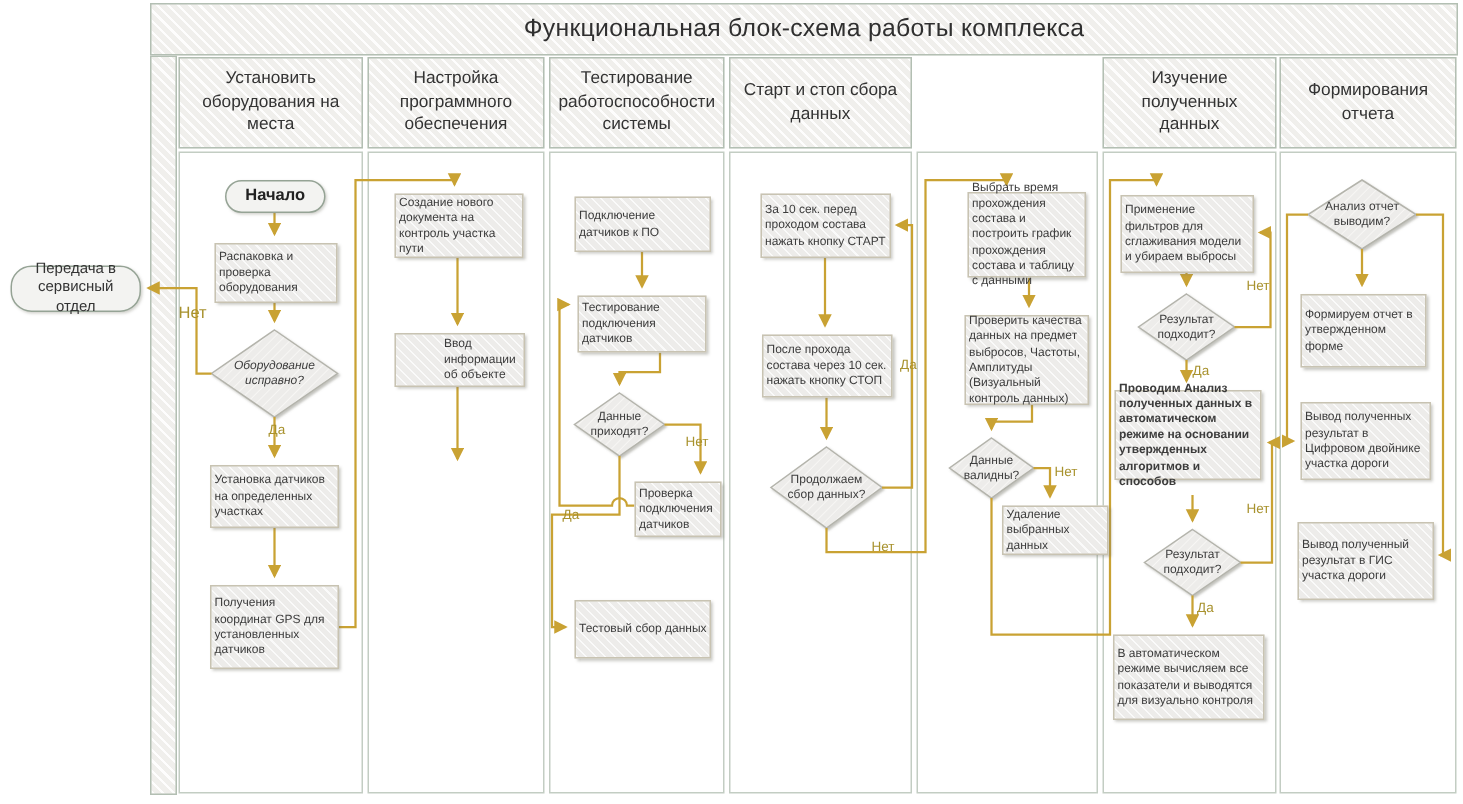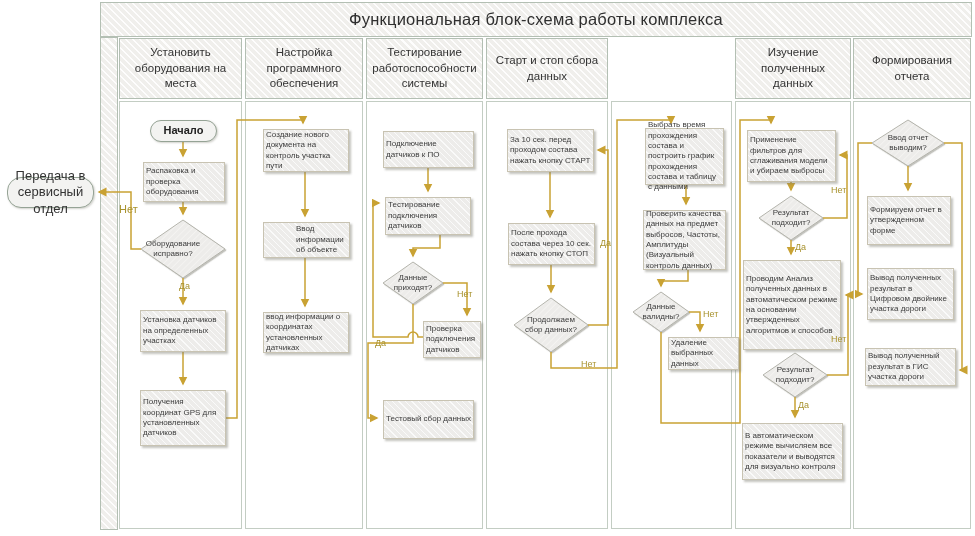--- a/index.html
+++ b/index.html
@@ -44,21 +44,21 @@
       rgba(255,255,255,.75) 0px, rgba(255,255,255,.75) 1px,
       rgba(0,0,0,0) 1px, rgba(0,0,0,0) 4.5px);
     display:flex;align-items:center;justify-content:center;
     font-size:8px;line-height:1.3;color:#3c3c3c;padding:1px 2px;
   }
   .node-oval{
     position:absolute;box-sizing:border-box;
     border:1.5px solid #95a395;border-radius:14px;
     background-color:#f3f3f1;
     display:flex;align-items:center;justify-content:center;text-align:center;
-    font-size:13px;line-height:1.25;color:#333;padding:1px 4px;
+    font-size:10px;line-height:1.25;color:#333;padding:1px 4px;
     box-shadow:1px 1px 2px rgba(125,125,112,.35);
   }
   .node-start{font-size:11px;font-weight:600;border-radius:11px;color:#222;}
   .node-dlabel{
     position:absolute;box-sizing:border-box;background:transparent;
     display:flex;align-items:center;justify-content:center;text-align:center;
     font-size:8px;line-height:1.3;color:#3c3c3c;padding:0 8px;
   }
   .edge-label{position:absolute;color:#a8922e;font-size:9px;line-height:1;}
   .edge-label.big{font-size:11px;}
@@ -141,53 +141,52 @@
       <path d="M908,166 L908,190"></path>
       <path d="M872,143 L858,143 L858,294 L862,294"></path>
       <path d="M944,143 L962,143 L962,370 L960,370"></path>
     </g>
   </svg>
 
   <div class="node-oval node-start" style="left:150px;top:120px;width:67px;height:22px;">Начало</div>
   <div class="node-oval" style="left:7px;top:177px;width:87px;height:31px;">Передача в сервисный отдел</div>
 
   <div class="node-box" style="left:143px;top:162px;width:82px;height:40px;">Распаковка и проверка оборудования</div>
-  <div class="node-dlabel" style="left:131px;top:220px;width:84px;height:58px;">Оборудование исправно?</div>
+  <div class="node-dlabel" style="left:141px;top:220px;width:84px;height:58px;font-style:italic;">Оборудование исправно?</div>
   <div class="node-box" style="left:140px;top:390px;width:86px;height:56px;">Получения координат GPS для установленных датчиков</div>
   <div class="node-box" style="left:140px;top:310px;width:86px;height:42px;">Установка датчиков на определенных участках</div>
 
   <div class="node-box" style="left:263px;top:129px;width:86px;height:43px;">Создание нового документа на контроль участка пути</div>
   <div class="node-box" style="left:263px;top:222px;width:87px;height:36px;padding-left:32px;">Ввод информации об объекте</div>
-  <div class="node-box" style="left:263px;top:312px;width:86px;height:41px;">ввод информации о координатах установленных датчиках</div>
 
   <div class="node-box" style="left:383px;top:131px;width:91px;height:37px;">Подключение датчиков к ПО</div>
   <div class="node-box" style="left:385px;top:197px;width:86px;height:38px;">Тестирование подключения датчиков</div>
   <div class="node-dlabel" style="left:383px;top:262px;width:60px;height:42px;padding:0 4px;">Данные приходят?</div>
   <div class="node-box" style="left:423px;top:321px;width:58px;height:37px;">Проверка подключения датчиков</div>
   <div class="node-box" style="left:383px;top:400px;width:91px;height:39px;">Тестовый сбор данных</div>
 
   <div class="node-box" style="left:507px;top:129px;width:87px;height:43px;">За 10 сек. перед проходом состава нажать кнопку СТАРТ</div>
   <div class="node-box" style="left:508px;top:223px;width:87px;height:42px;">После прохода состава через 10 сек. нажать кнопку СТОП</div>
   <div class="node-dlabel" style="left:514px;top:298px;width:74px;height:54px;">Продолжаем сбор данных?</div>
 
   <div class="node-box" style="left:645px;top:128px;width:79px;height:57px;">Выбрать время прохождения состава и построить график прохождения состава и таблицу с данными</div>
   <div class="node-box" style="left:643px;top:210px;width:83px;height:60px;">Проверить качества данных на предмет выбросов, Частоты, Амплитуды (Визуальный контроль данных)</div>
   <div class="node-dlabel" style="left:633px;top:292px;width:56px;height:40px;padding:0 4px;">Данные валидны?</div>
   <div class="node-box" style="left:668px;top:337px;width:71px;height:33px;">Удаление выбранных данных</div>
 
   <div class="node-box" style="left:747px;top:130px;width:89px;height:52px;">Применение фильтров для сглаживания модели и убираем выбросы</div>
   <div class="node-dlabel" style="left:759px;top:196px;width:64px;height:44px;padding:0 6px;">Результат подходит?</div>
-  <div class="node-box" style="left:743px;top:260px;width:98px;height:90px;">Проводим Анализ полученных данных в автоматическом режиме на основании утвержденных алгоритмов и способов</div>
+  <div class="node-box" style="left:743px;top:260px;width:98px;height:60px;font-weight:bold;">Проводим Анализ полученных данных в автоматическом режиме на основании утвержденных алгоритмов и способов</div>
   <div class="node-dlabel" style="left:763px;top:353px;width:64px;height:44px;padding:0 6px;">Результат подходит?</div>
   <div class="node-box" style="left:742px;top:423px;width:101px;height:57px;">В автоматическом режиме вычисляем все показатели и выводятся для визуально контроля</div>
 
-  <div class="node-dlabel" style="left:872px;top:120px;width:72px;height:46px;padding:0 8px;">Ввод отчет выводим?</div>
+  <div class="node-dlabel" style="left:872px;top:120px;width:72px;height:46px;padding:0 8px;">Анализ отчет выводим?</div>
   <div class="node-box" style="left:867px;top:196px;width:84px;height:49px;">Формируем отчет в утвержденном форме</div>
   <div class="node-box" style="left:867px;top:268px;width:87px;height:52px;">Вывод полученных результат в Цифровом двойнике участка дороги</div>
-  <div class="node-box" style="left:865px;top:348px;width:91px;height:38px;">Вывод полученный результат в ГИС участка дороги</div>
+  <div class="node-box" style="left:865px;top:348px;width:91px;height:52px;">Вывод полученный результат в ГИС участка дороги</div>
 
   <span class="edge-label big" style="left:119px;top:204px;">Нет</span>
   <span class="edge-label" style="left:179px;top:282px;">Да</span>
   <span class="edge-label" style="left:457px;top:290px;">Нет</span>
   <span class="edge-label" style="left:375px;top:339px;">Да</span>
   <span class="edge-label" style="left:600px;top:239px;">Да</span>
   <span class="edge-label" style="left:581px;top:360px;">Нет</span>
   <span class="edge-label" style="left:703px;top:310px;">Нет</span>
   <span class="edge-label" style="left:831px;top:186px;">Нет</span>
   <span class="edge-label" style="left:795px;top:243px;">Да</span>

